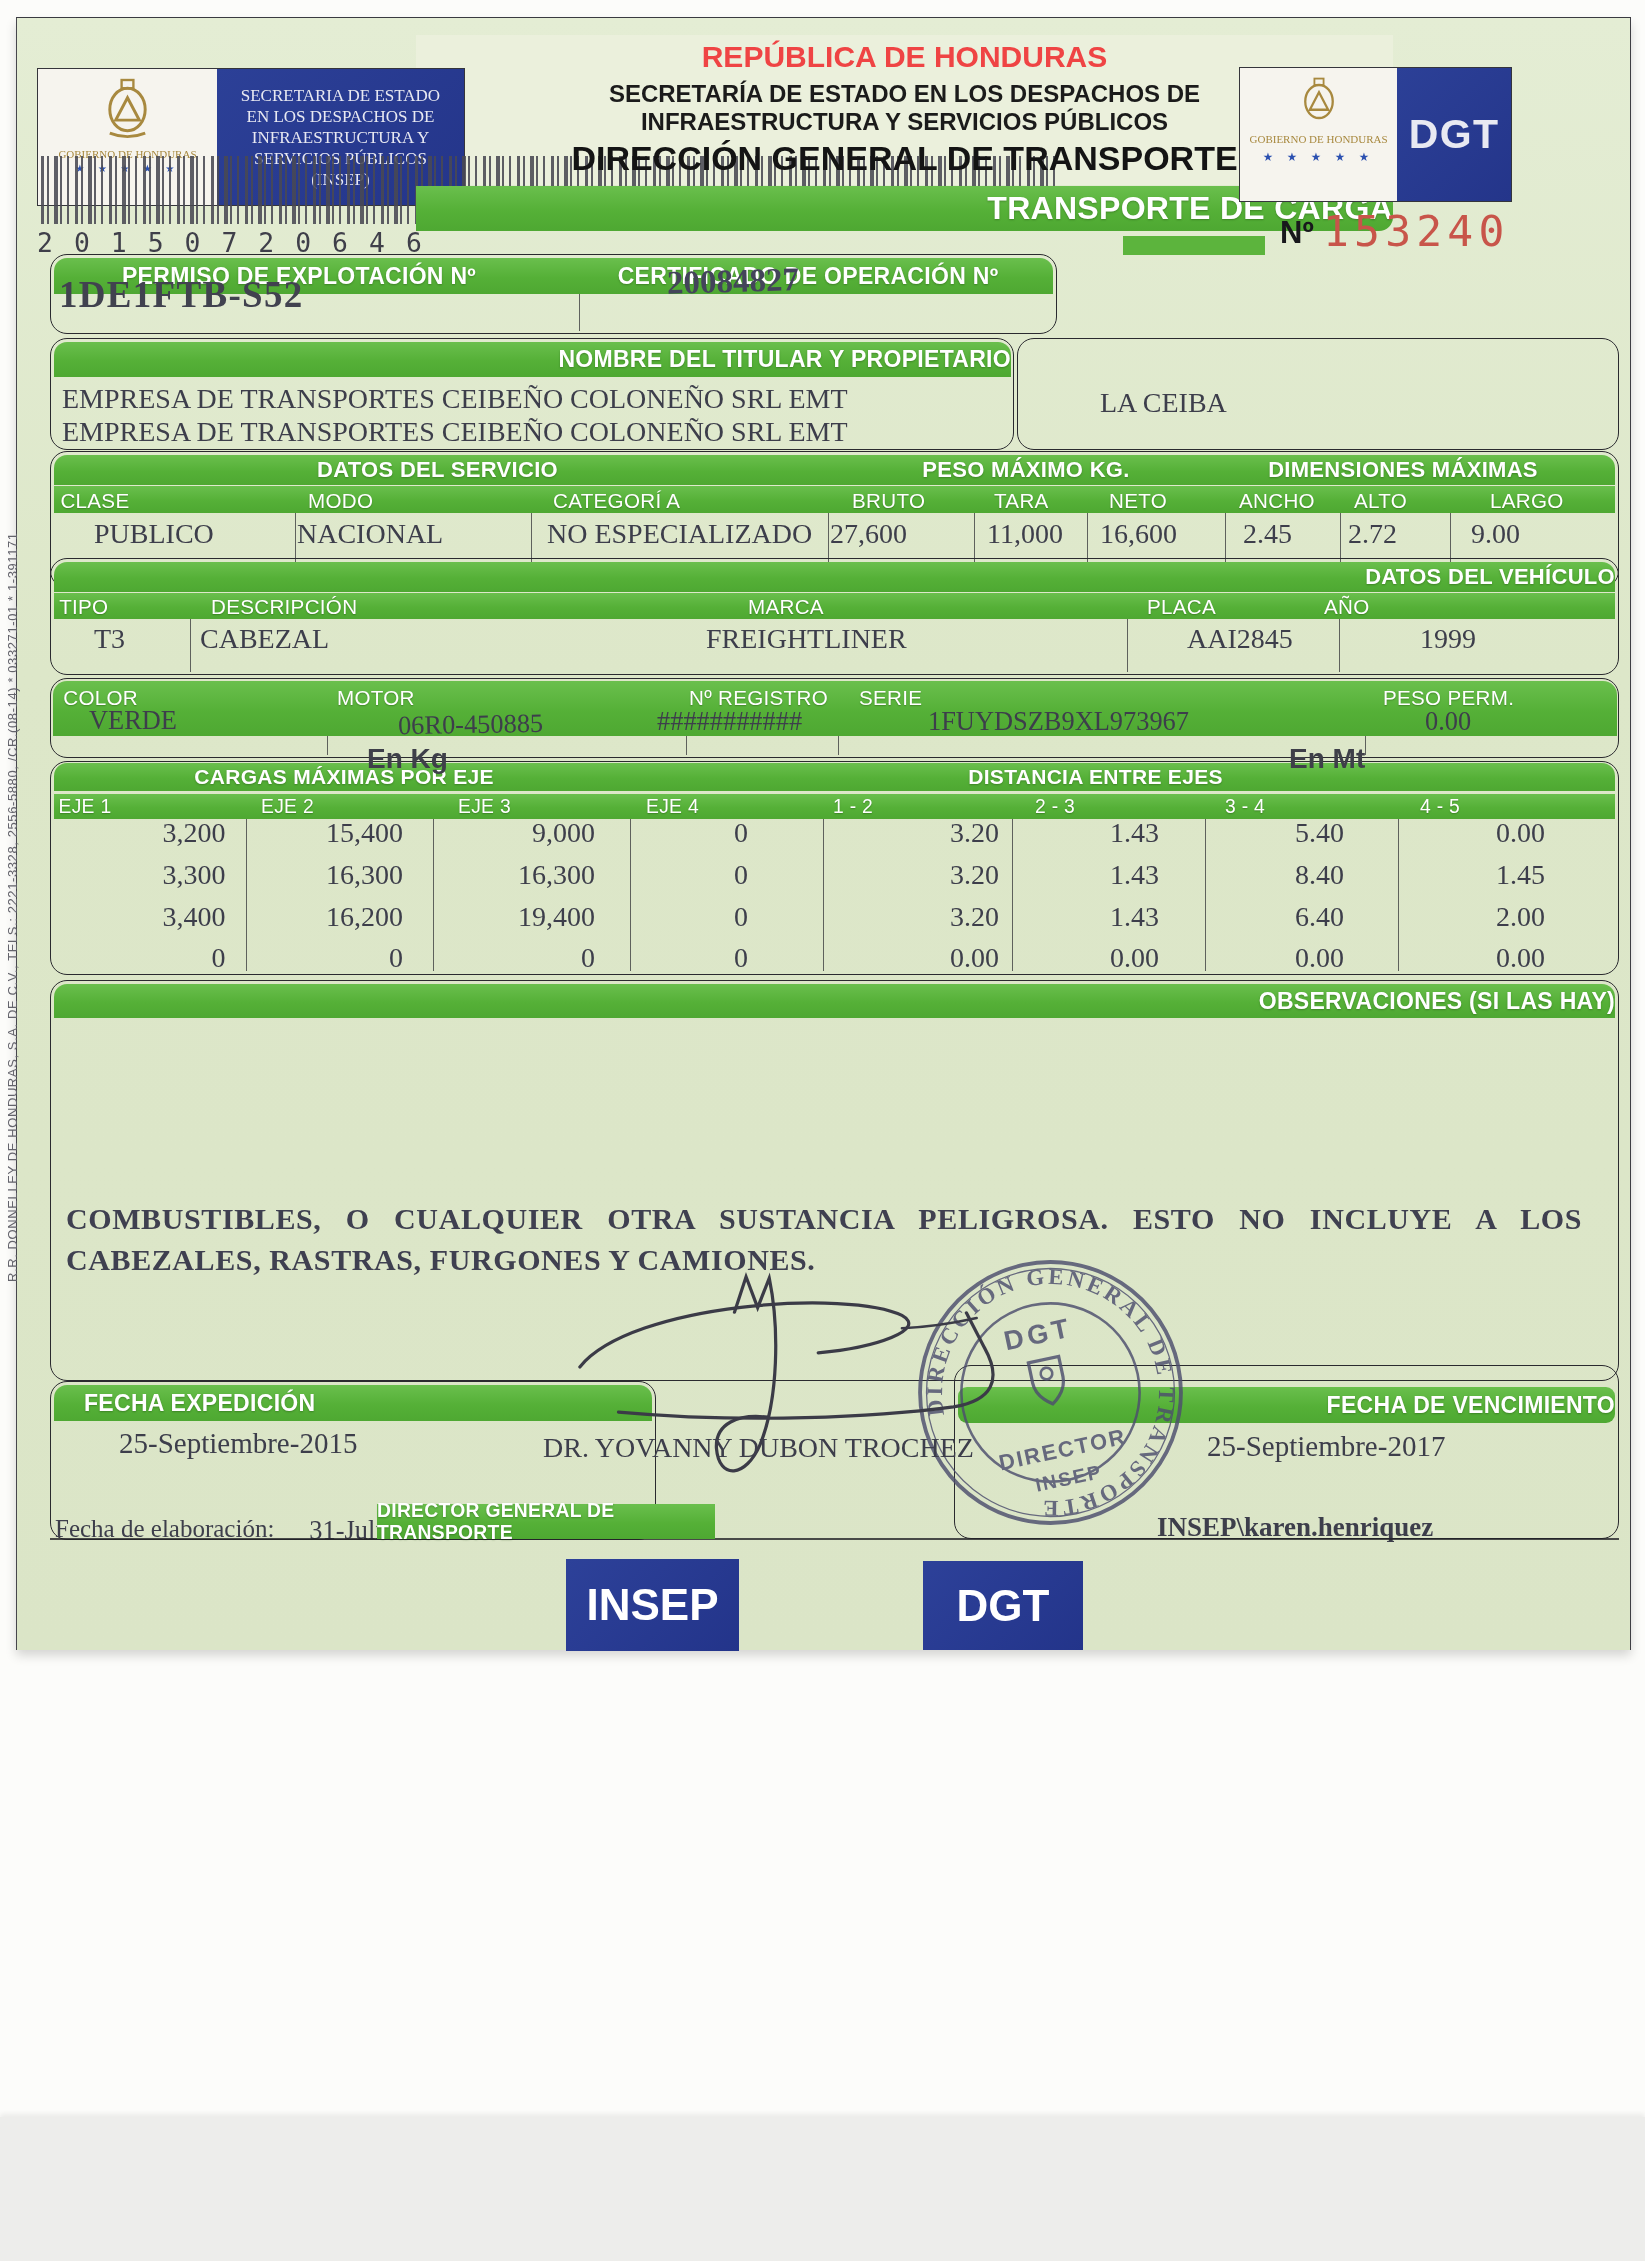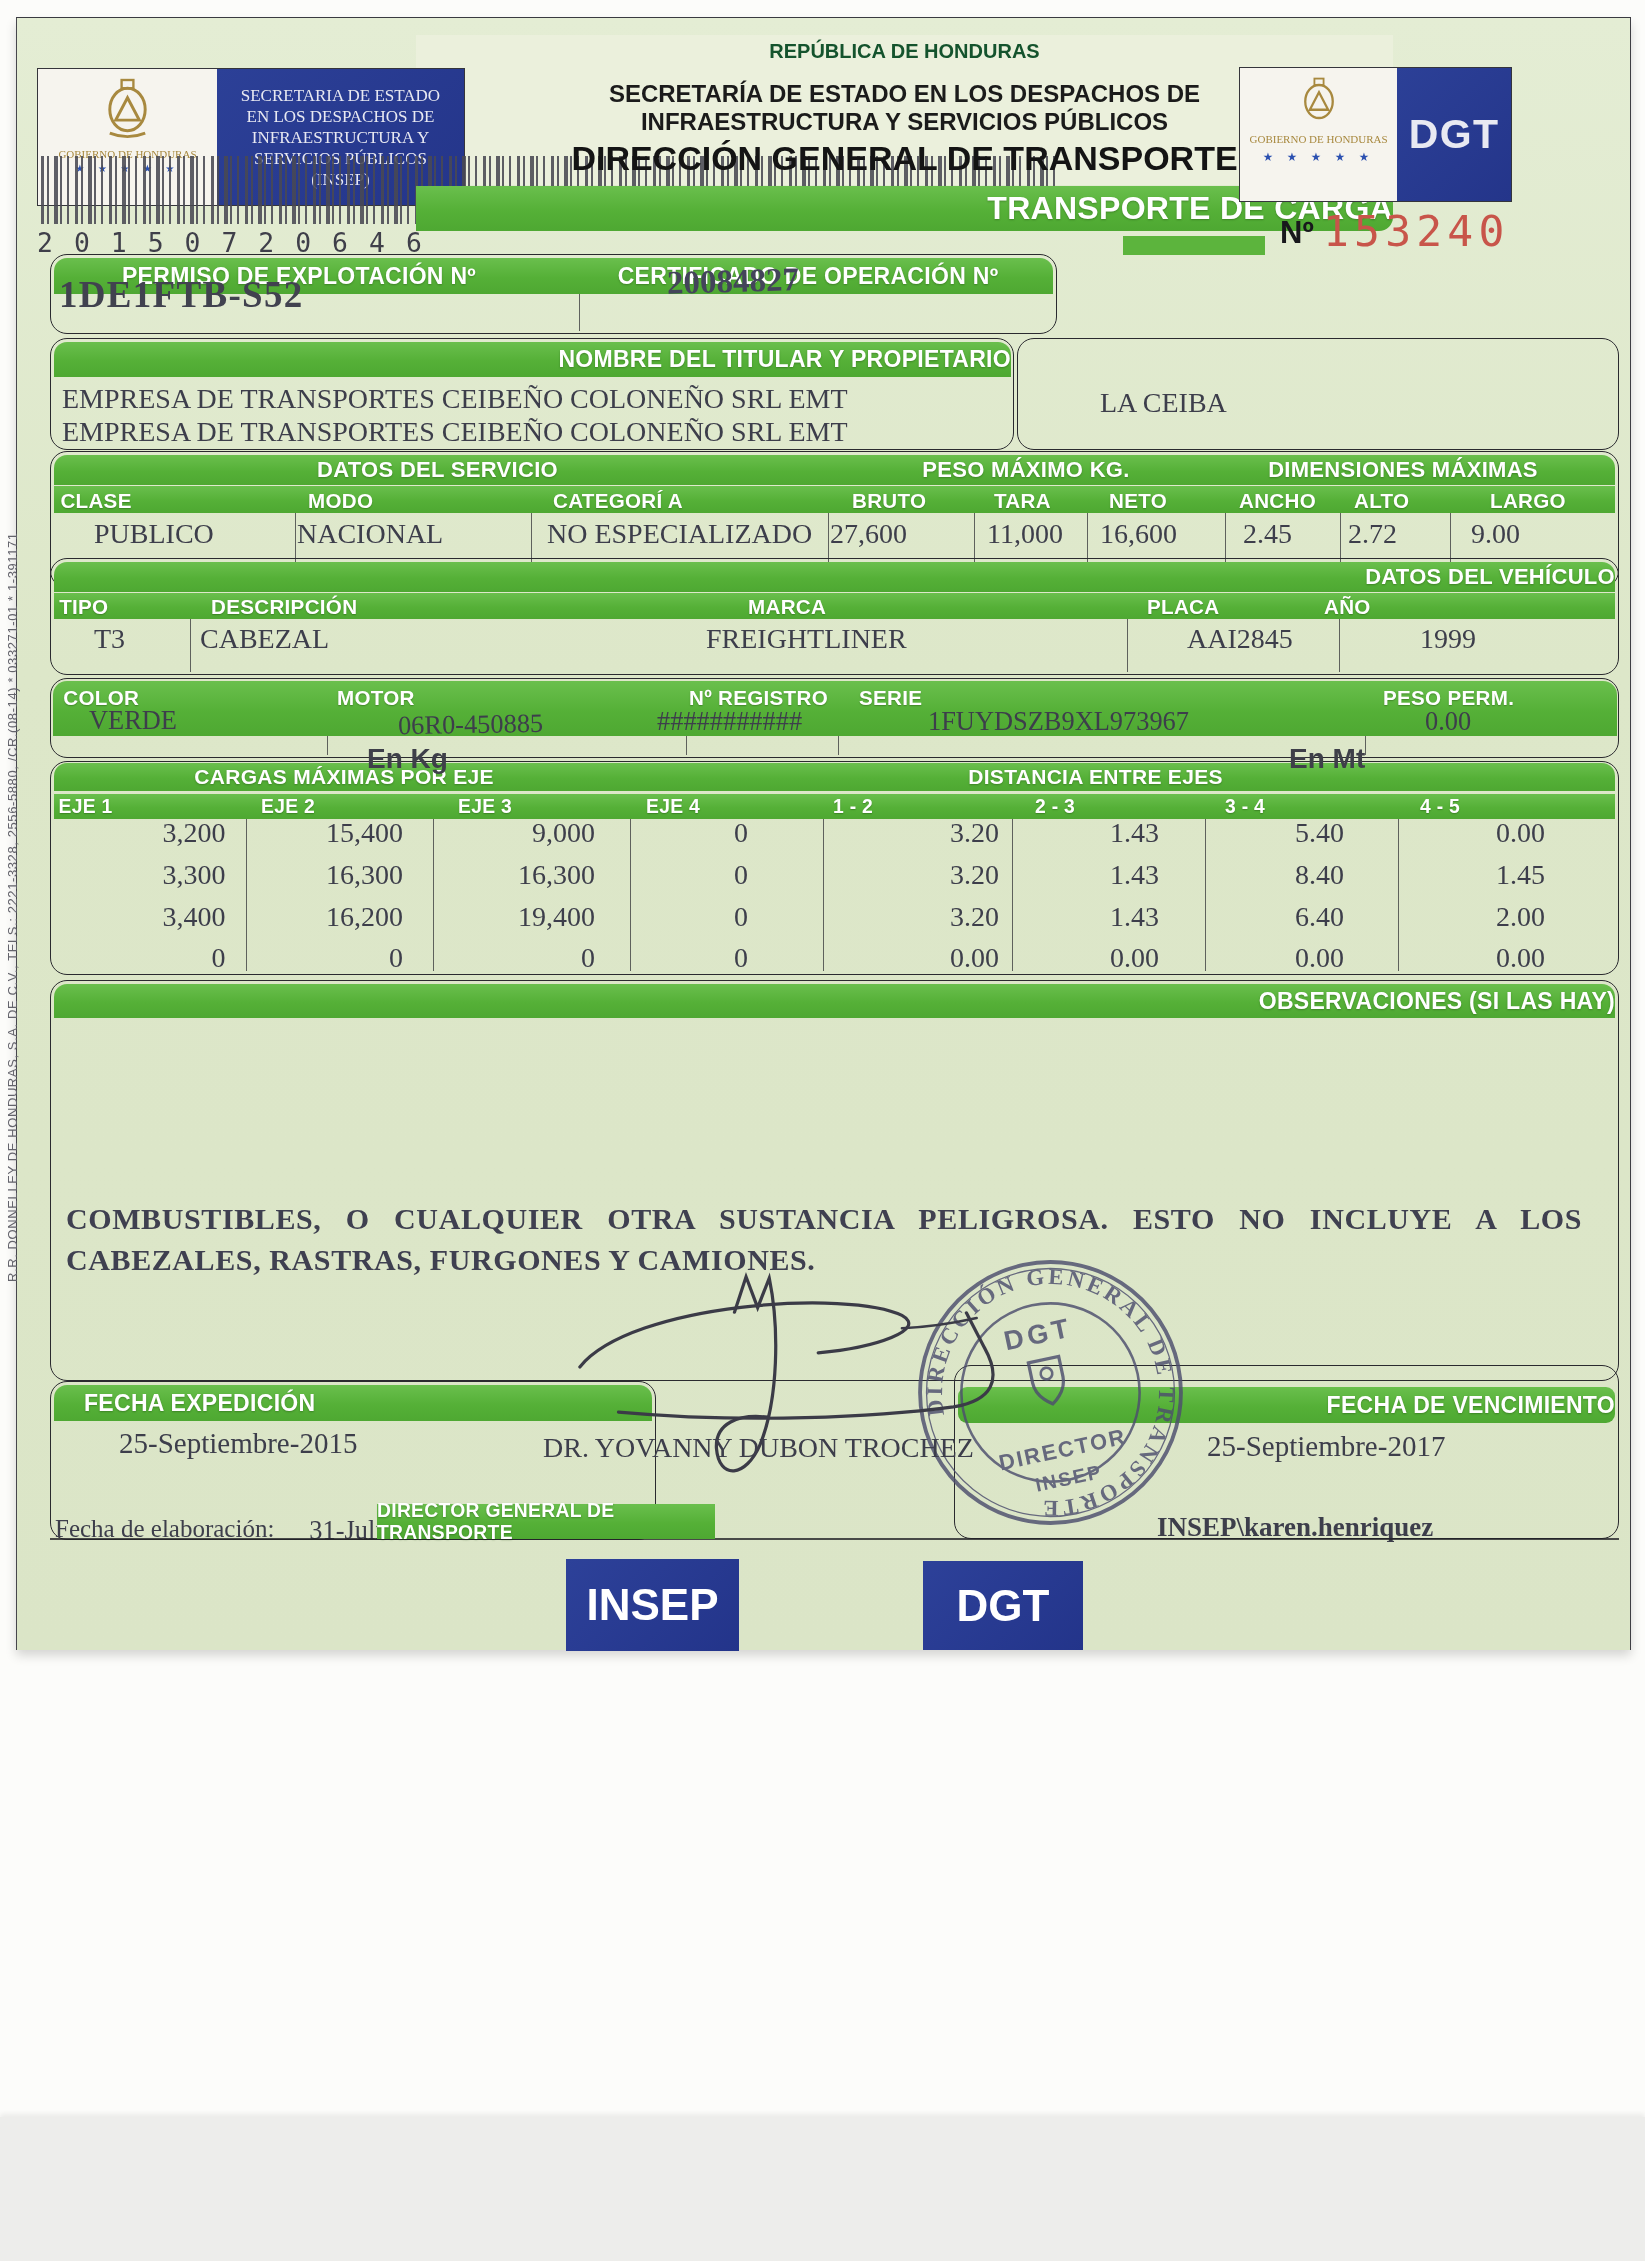--- a/index.html
+++ b/index.html
@@ -7,21 +7,21 @@
   #page{position:relative;width:1645px;height:2261px;background:#fcfcfa;overflow:hidden;
         font-family:"Liberation Sans",sans-serif;color:#222}
   .abs{position:absolute}
   .bar{position:absolute;background:linear-gradient(180deg,#6abf4d 0%,#55b037 55%,#4ea832 100%);
        color:#fff;font-weight:bold;display:flex;align-items:center;justify-content:flex-end;
        text-shadow:0 1.3px 1.9px rgba(30,70,15,.4);letter-spacing:0.3px}
   .card{position:absolute;border:1.9px solid #2a2a2f;border-radius:17px}
   .serif{font-family:"Liberation Serif",serif;color:#3d3e4b}
   .vline{position:absolute;width:1.3px;background:rgba(40,40,46,.7)}
   .hline{position:absolute;height:1.9px;background:rgba(35,35,40,.8)}
-  .lbl{position:absolute;color:#fff;font-weight:bold;font-size:20.6px;text-shadow:0 1.3px 1.3px rgba(30,70,15,.4)}
+  .lbl{position:absolute;color:#fff;font-weight:normal;font-size:20.6px;text-shadow:0 1.3px 1.3px rgba(30,70,15,.4)}
   .val{position:absolute;font-family:"Liberation Serif",serif;color:#3d3e4b;font-size:28px;white-space:nowrap}
   .cell{position:absolute;font-family:"Liberation Serif",serif;color:#3d3e4b;font-size:28px;text-align:right}
   .pc1{padding-right:20.6px}.pc2{padding-right:30px}.pc3{padding-right:35px}.pc4{padding-right:75px}
   .pc5{padding-right:13px}.pc6{padding-right:46px}.pc7{padding-right:54px}.pc8{padding-right:72px}
   .jline{position:absolute;font-family:"Liberation Serif",serif;font-weight:bold;color:#3f4050;
          font-size:30px;letter-spacing:0.6px;word-spacing:5.8px;text-align:justify;text-align-last:justify}
   #card-bg{position:absolute;left:15.5px;top:17px;width:1615px;height:1633px;
            background:linear-gradient(180deg,#e4edd4 0%,#dde7c9 40%,#dbe5c7 100%);
            border-left:1.9px solid #46464c;border-top:1.9px solid #3a3a40;border-right:1.9px solid #3f3f45;
            box-shadow:0 6.4px 10.3px rgba(0,0,0,.16)}
@@ -42,21 +42,21 @@
   svg{display:block}
 </style>
 </head>
 <body>
 
 <div id="page">
   <div id="card-bg"></div>
   <div id="scan-foot"></div>
 
   <div class="abs" style="left:416px;top:35px;width:977px;height:150px;background:#ebf0dc;z-index:1"></div>
-  <div class="abs" style="left:416px;top:40px;width:977px;text-align:center;font-size:20px;font-weight:bold;color:#14532d;z-index:4">REPÚBLICA DE HONDURAS</div>
+  <div class="abs" style="left:416px;top:40px;width:977px;text-align:center;font-size:30px;font-weight:bold;color:#ef4444;z-index:4">REPÚBLICA DE HONDURAS</div>
   <div class="abs" style="left:416px;top:80px;width:977px;text-align:center;font-size:24px;font-weight:bold;color:#1b1b1b;z-index:4">SECRETARÍA DE ESTADO EN LOS DESPACHOS DE</div>
   <div class="abs" style="left:416px;top:108px;width:977px;text-align:center;font-size:24px;font-weight:bold;color:#1b1b1b;z-index:4">INFRAESTRUCTURA Y SERVICIOS PÚBLICOS</div>
   <div class="abs" style="left:416px;top:139px;width:977px;text-align:center;font-size:34px;font-weight:bold;color:#141414;z-index:4">DIRECCIÓN GENERAL DE TRANSPORTE</div>
   <div class="bar" style="left:416px;top:186px;width:977px;height:45px;font-size:32px;border-radius:0 0 14px 0;z-index:3">
     <span>TRANSPORTE DE CARGA</span>
   </div>
   <div class="abs" style="left:1123px;top:236px;width:142px;height:19.3px;background:#5cb43d;z-index:1"></div>
 
   <div class="seal" style="left:37px;top:68px;width:428px;height:138px">
     <div style="width:42%;display:flex;flex-direction:column;align-items:center;justify-content:flex-start;padding-top:5.2px">

